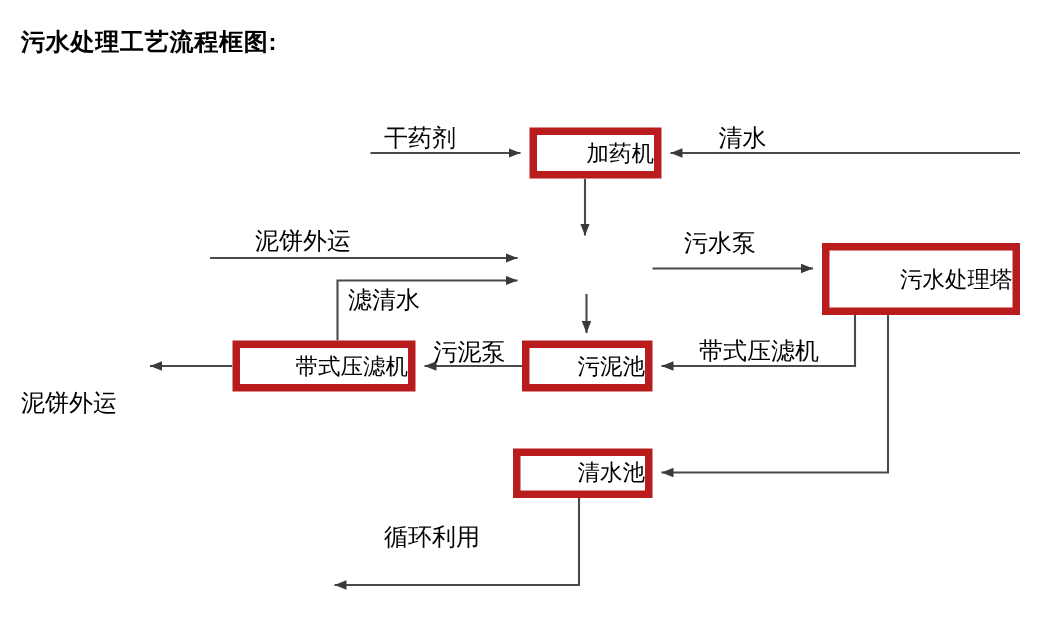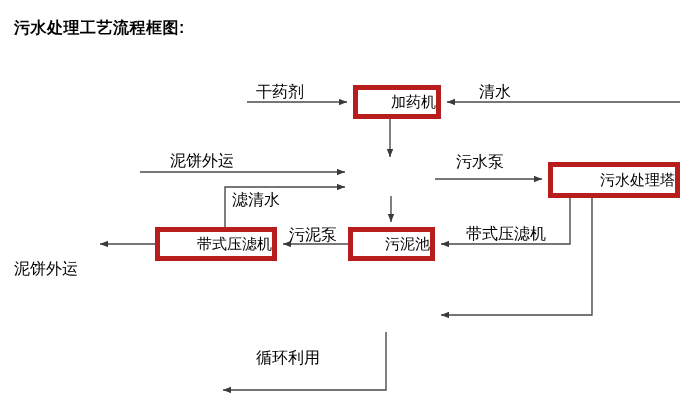--- a/index.html
+++ b/index.html
@@ -94,32 +94,35 @@
       <path d="M386,332 L386,390 L223,390" marker-end="url(#arrow)"></path>
 
     </g>
   </svg>
 
   <div class="node" style="left:353px; top:85px; width:88px; height:34px;">
     <span>加药机</span>
   </div>
 
 
-  <div class="node" style="left:548px; top:162px; width:132px; height:36px;">
+  <div class="node" style="left:548px; top:162px; width:132px; height:48px;">
     <span>污水处理塔</span>
   </div>
 
   <div class="node" style="left:155px; top:227px; width:122px; height:34px;">
     <span>带式压滤机</span>
   </div>
 
   <div class="node" style="left:348px; top:227px; width:87px; height:34px;">
     <span>污泥池</span>
   </div>
 
+  <div class="node" style="left:342px; top:299px; width:93px; height:33px;">
+    <span>清水池</span>
+  </div>
 
   <div class="edge-label" style="left:256px; top:82px;">干药剂</div>
 
   <div class="edge-label" style="left:479px; top:82px;">清水</div>
 
   <div class="edge-label" style="left:170px; top:151px;">泥饼外运</div>
 
   <div class="edge-label" style="left:232px; top:190px;text-align:right;">滤清水</div>
 
   <div class="edge-label" style="left:456px; top:152px;font-family:Liberation Mono, monospace;">污水泵</div>

